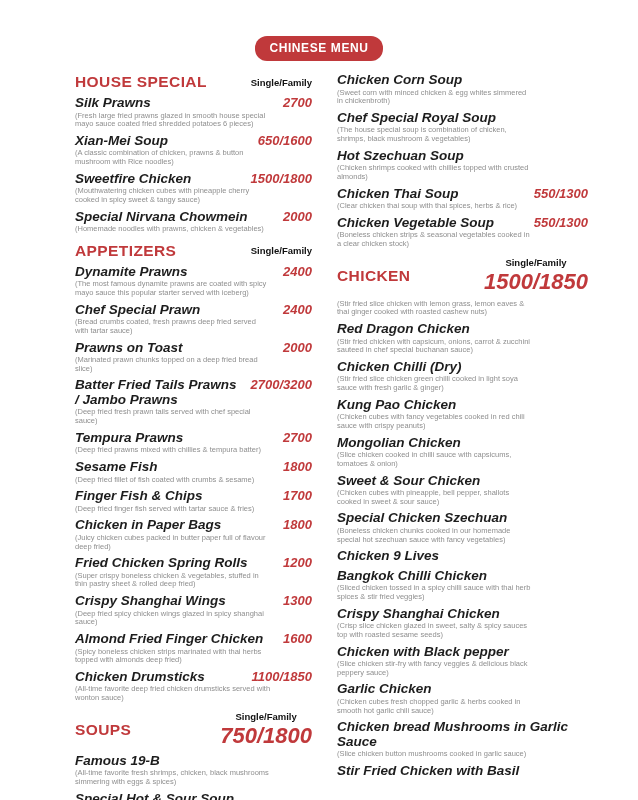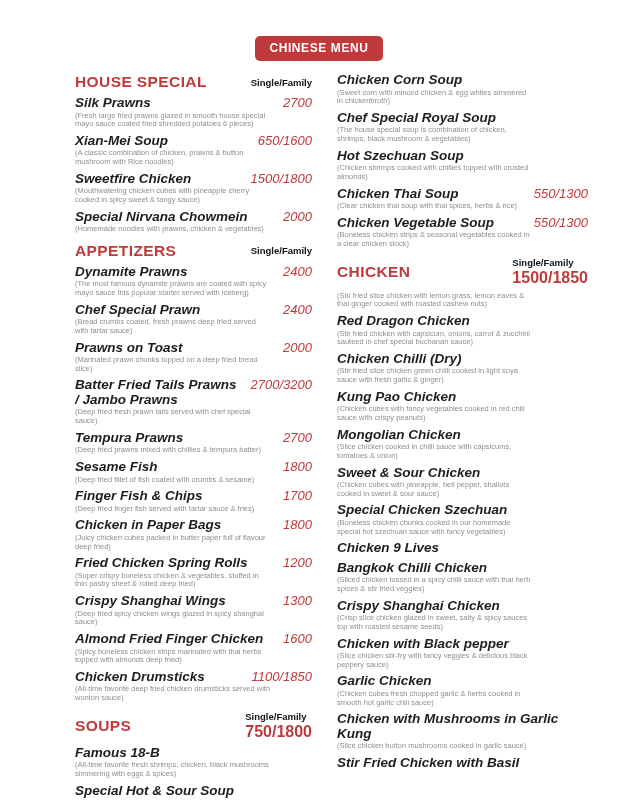--- a/index.html
+++ b/index.html
@@ -13,21 +13,21 @@
   }
   .badge-wrap { text-align: center; padding-top: 36px; }
   .badge {
     display: inline-block;
     background: var(--accent);
     color: #ffffff;
     font-weight: bold;
     font-size: 12px;
     letter-spacing: 0.6px;
     padding: 5px 14px 6px;
-    border-radius: 5px;
+    border-radius: 12px;
   }
   .columns {
     display: flex;
     padding: 12px 0 0 75px;
     gap: 25px;
     align-items: flex-start;
   }
   .col-left  { width: 237px; flex: 0 0 237px; }
   .col-right { width: 251px; flex: 0 0 251px; }
 
@@ -39,25 +39,26 @@
     margin-bottom: 5px;
   }
   .sec-title {
     margin: 0;
     color: var(--accent);
     font-size: 15.5px;
     font-weight: bold;
     letter-spacing: 0.4px;
     text-transform: uppercase;
   }
-  .sec-head-right { text-align: left; }
+  .sec-head-right { text-align: center; }
   .sf-label { font-size: 9.5px; font-weight: bold; color: #121212; }
   .sec-price {
-    font-size: 16px;
-    font-weight: bold;
+    font-size: 22px;
+    font-weight: bold;
+    font-style: italic;
     color: var(--accent);
     margin-top: 1px;
   }
   .menu-item { margin-bottom: 5px; }
   .item-row {
     display: flex;
     justify-content: space-between;
     align-items: flex-start;
     gap: 8px;
   }
@@ -68,21 +69,21 @@
     line-height: 14.5px;
     font-weight: bold;
     font-style: italic;
     color: var(--text);
   }
   .item-price {
     flex: 0 0 auto;
     white-space: nowrap;
     font-size: 13px;
     line-height: 14.5px;
-    font-weight: normal;
+    font-weight: bold;
     font-style: italic;
     color: var(--accent);
   }
   .item-desc {
     margin: 1px 0 0;
     max-width: 196px;
     font-size: 7.5px;
     line-height: 1.16;
     color: var(--desc);
   }
@@ -227,21 +228,21 @@
       <section class="menu-section">
         <div class="sec-head">
           <h2 class="sec-title">SOUPS</h2>
           <div class="sec-head-right">
             <div class="sf-label">Single/Family</div>
             <div class="sec-price">750/1800</div>
           </div>
         </div>
         <div class="menu-item">
           <div class="item-row">
-            <h3 class="item-name">Famous 18-B</h3>
+            <h3 class="item-name">Famous 19-B</h3>
           </div>
           <p class="item-desc">(All-time favorite fresh shrimps, chicken, black mushrooms simmering with eggs &amp; spices)</p>
         </div>
         <div class="menu-item">
           <div class="item-row">
             <h3 class="item-name">Special Hot &amp; Sour Soup</h3>
           </div>
           <p class="item-desc">(Chicken, carrot, cabbage &amp; egg whites cooked in chicken stock)</p>
         </div>
       </section>
@@ -352,21 +353,21 @@
           <p class="item-desc">(Slice chicken stir-fry with fancy veggies &amp; delicious black peppery sauce)</p>
         </div>
         <div class="menu-item">
           <div class="item-row">
             <h3 class="item-name">Garlic Chicken</h3>
           </div>
           <p class="item-desc">(Chicken cubes fresh chopped garlic &amp; herbs cooked in smooth hot garlic chili sauce)</p>
         </div>
         <div class="menu-item">
           <div class="item-row">
-            <h3 class="item-name">Chicken with Mushrooms in Garlic Kung</h3>
+            <h3 class="item-name">Chicken bread Mushrooms in Garlic Sauce</h3>
           </div>
           <p class="item-desc">(Slice chicken button mushrooms cooked in garlic sauce)</p>
         </div>
         <div class="menu-item">
           <div class="item-row">
             <h3 class="item-name">Stir Fried Chicken with Basil</h3>
           </div>
         </div>
       </section>
     </div>

